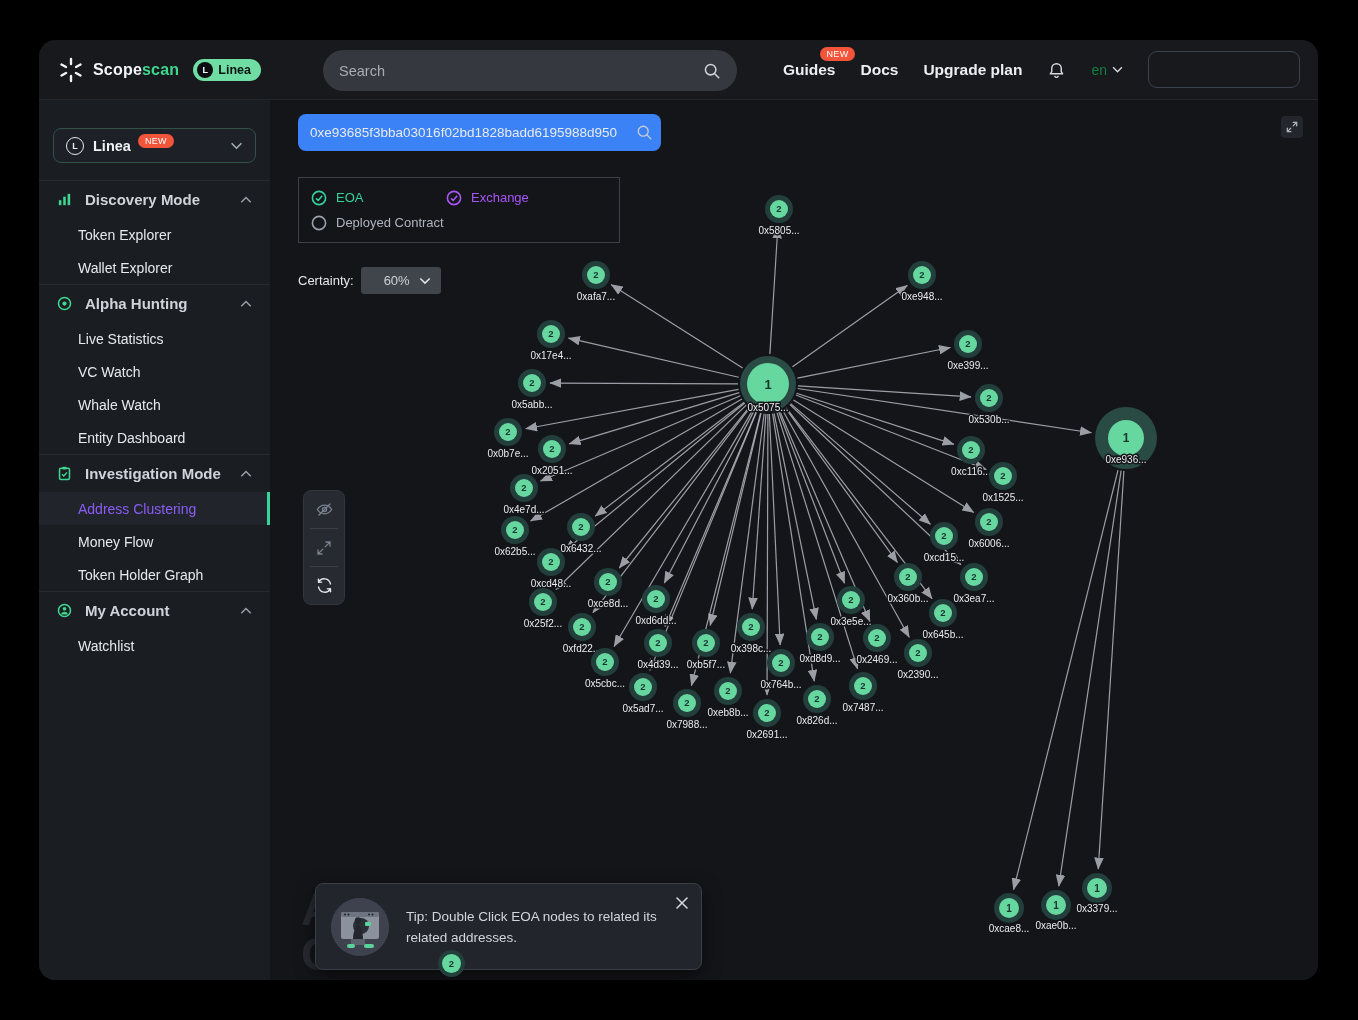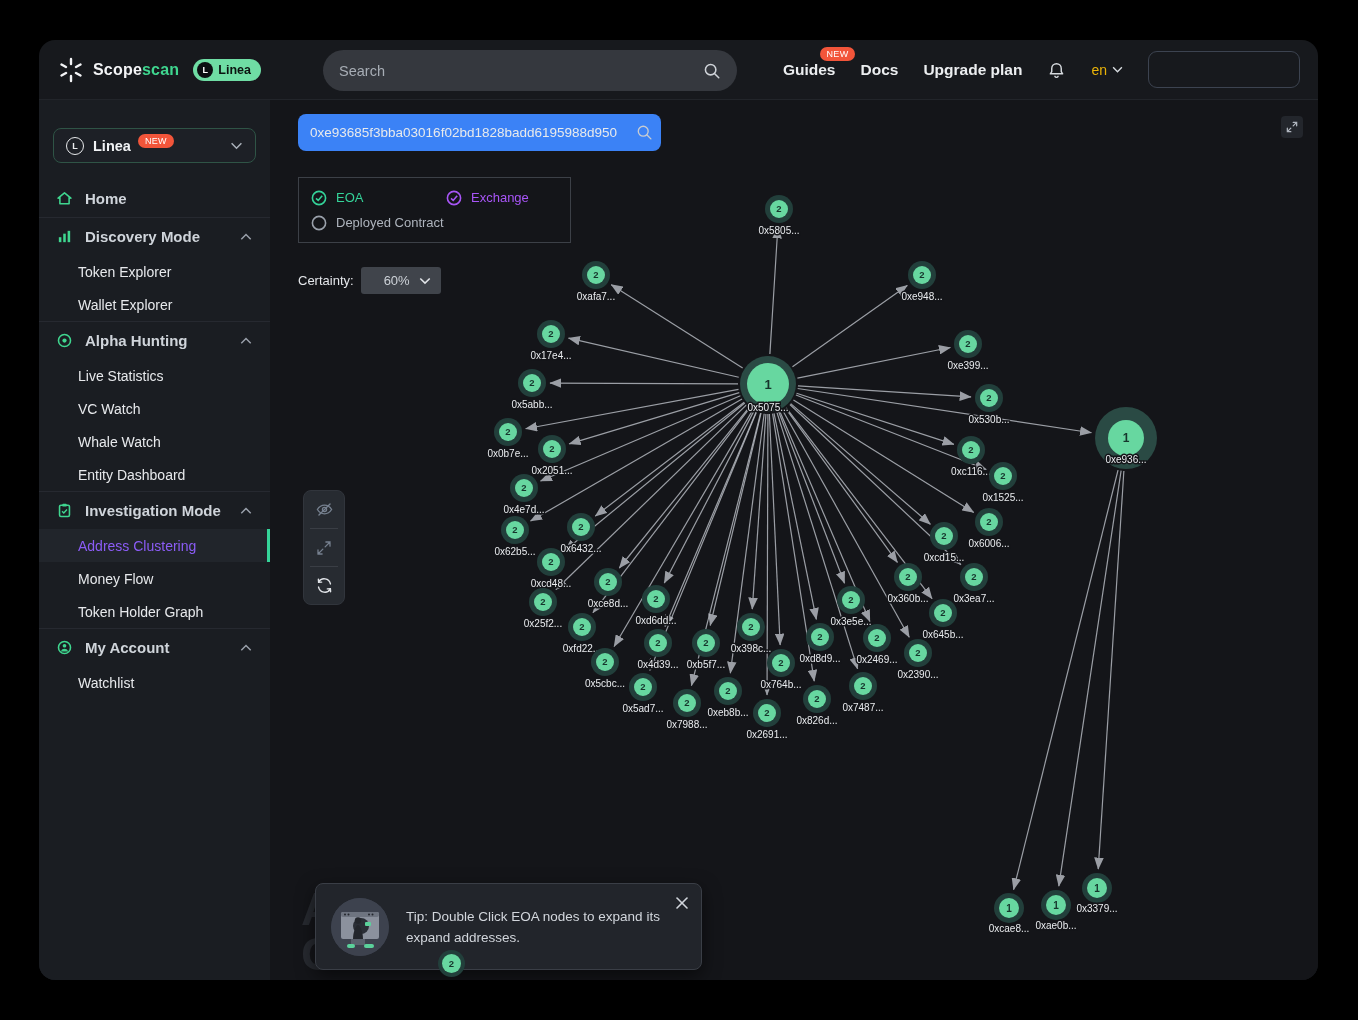--- a/index.html
+++ b/index.html
@@ -22,21 +22,21 @@
   .search-pill { position:absolute; left:284px; top:10px; width:414px; height:41px;
                  background:#35383e; border-radius:21px; display:flex; align-items:center; padding:0 16px; }
   .search-pill input { flex:1; background:transparent; border:none; outline:none;
                  color:#e5e7eb; font-size:14.5px; font-family:inherit; }
   .search-pill input::placeholder { color:#a7adb5; }
   .hdr-right { margin-left:auto; display:flex; align-items:center; gap:25px; }
   .nav-link { font-size:15.5px; font-weight:600; color:#eceef0; cursor:pointer; position:relative; }
   .badge-new { background:#f2553a; color:#fff; font-size:9px; font-weight:normal;
                padding:2px 7px; border-radius:8px; letter-spacing:.3px; }
   .badge-abs { position:absolute; top:-14px; right:-20px; }
-  .lang { display:flex; align-items:center; gap:5px; color:#eab308; font-size:14px; }
+  .lang { display:flex; align-items:center; gap:5px; color:#15803d; font-size:14px; }
   .outline-btn { width:152px; height:37px; border:1px solid #3c4350; border-radius:9px; background:transparent; }
 
   
   .sidebar { position:absolute; left:0; top:60px; width:231px; bottom:0; background:#1a1d22; }
   .chain-select { margin:28px 14px 0 14px; height:35px; border:1px solid #2f5446; background:#1d2026;
                   border-radius:8px; display:flex; align-items:center; padding:0 12px; gap:9px; }
   .chain-select .lring { width:18px; height:18px; border:1.6px solid #e8eaec; border-radius:50%;
                   color:#e8eaec; font-size:9px; font-weight:bold; display:flex; align-items:center; justify-content:center; }
   .chain-select .cs-label { color:#f1f3f5; font-size:14.5px; font-weight:bold; }
   .chain-select .badge-new { position:relative; top:-5px; left:-2px; }
@@ -53,21 +53,21 @@
   
   .canvas { position:absolute; left:231px; top:60px; right:0; bottom:0; background:#141519; }
   #graph-svg { position:absolute; left:0; top:0; z-index:2; pointer-events:none; }
   .addr-wrap { position:absolute; left:28px; top:14px; width:363px; height:37px; z-index:10;
                background:#3b82f6; border-radius:8px; display:flex; align-items:center; }
   .addr-wrap input { flex:1; min-width:0; background:transparent; border:none; outline:none;
                color:#e8eaec; font-size:13.5px; padding:0 2px 0 12px; font-family:inherit; white-space:nowrap; overflow:hidden; }
   .addr-wrap .mag { flex:0 0 auto; margin-right:8px; }
   .fs-btn { position:absolute; right:15px; top:16px; width:22px; height:22px; z-index:10;
             background:#23262c; border-radius:4px; display:flex; align-items:center; justify-content:center; cursor:pointer; }
-  .filter-panel { position:absolute; left:28px; top:77px; width:273px; height:66px; z-index:10;
+  .filter-panel { position:absolute; left:28px; top:77px; width:322px; height:66px; z-index:10;
                   border:1px solid #3c4047; display:grid; grid-template-columns:135px 1fr;
                   align-content:center; row-gap:9px; padding:0 12px; }
   .filter-item { display:flex; align-items:center; gap:9px; cursor:pointer; }
   .filter-item:nth-child(3) { grid-column:1 / span 2; }
   .filter-label { font-size:13px; }
   .certainty { position:absolute; left:28px; top:167px; height:27px; z-index:10;
                display:flex; align-items:center; gap:7px;text-align:center; }
   .certainty .c-label { color:#e5e7eb; font-size:13px; }
   .certainty .c-select { width:80px; height:27px; background:#40444b; border-radius:3px;
                display:flex; align-items:center; padding:0 10px 0 14px; cursor:pointer; }
@@ -151,26 +151,20 @@
     <div class="chain-select">
       <span class="lring">L</span>
       <span class="cs-label">Linea</span>
       <span class="badge-new">NEW</span>
       <svg class="cs-chev" width="13" height="8" viewBox="0 0 14 9">
         <polyline points="1.5,1.5 7,7 12.5,1.5" fill="none" stroke="#aab1ba" stroke-width="1.7"></polyline>
       </svg>
     </div>
 
     <div class="nav">
-      <div class="nav-row">
-        <svg width="17" height="17" viewBox="0 0 24 24">
-          <path d="M3 11.5 12 4l9 7.5M5.5 10v9.5h13V10" fill="none" stroke="#3fd68f" stroke-width="2.2" stroke-linejoin="round" stroke-linecap="round"></path>
-        </svg>
-        <span>Home</span>
-      </div>
 
       <div class="sb-divider"></div>
 
       <div class="nav-row">
         <svg width="17" height="17" viewBox="0 0 24 24">
           <g fill="#3fd68f">
               <rect x="4" y="13" width="3.6" height="7"></rect>
               <rect x="10.2" y="8" width="3.6" height="12"></rect>
               <rect x="16.4" y="4" width="3.6" height="16"></rect>
             </g>
@@ -650,21 +644,21 @@
             <circle cx="41.5" cy="16.5" r="1" fill="#23262c"></circle>
           <circle cx="30" cy="28" r="8" fill="#2a2e36"></circle>
           <rect x="34" y="24" width="6" height="4" rx="1" fill="#5bd19b"></rect>
           <circle cx="27" cy="22.5" r="3.2" fill="#23262c"></circle>
           <path d="M22 41c0-7 3-14 5-14s5 7 5 14z" fill="#23262c"></path>
           <rect x="20" y="41" width="14" height="6" fill="#5a606c"></rect>
           <rect x="16" y="46" width="8" height="4" rx="2" fill="#5bd19b"></rect>
           <rect x="33" y="46" width="10" height="4" rx="2" fill="#5bd19b"></rect>
         </svg>
       </div>
-      <div class="tip-text">Tip: Double Click EOA nodes to expand its expand addresses.</div>
+      <div class="tip-text">Tip: Double Click EOA nodes to related its related addresses.</div>
       <svg class="tip-close" viewBox="0 0 16 16">
         <line x1="3" y1="3" x2="13" y2="13" stroke="#d2d6dc" stroke-width="1.6" stroke-linecap="round"></line>
         <line x1="13" y1="3" x2="3" y2="13" stroke="#d2d6dc" stroke-width="1.6" stroke-linecap="round"></line>
       </svg>
     </div>
 
     <div class="overlay-node">
       <span>2</span>
     </div>
   </div>

